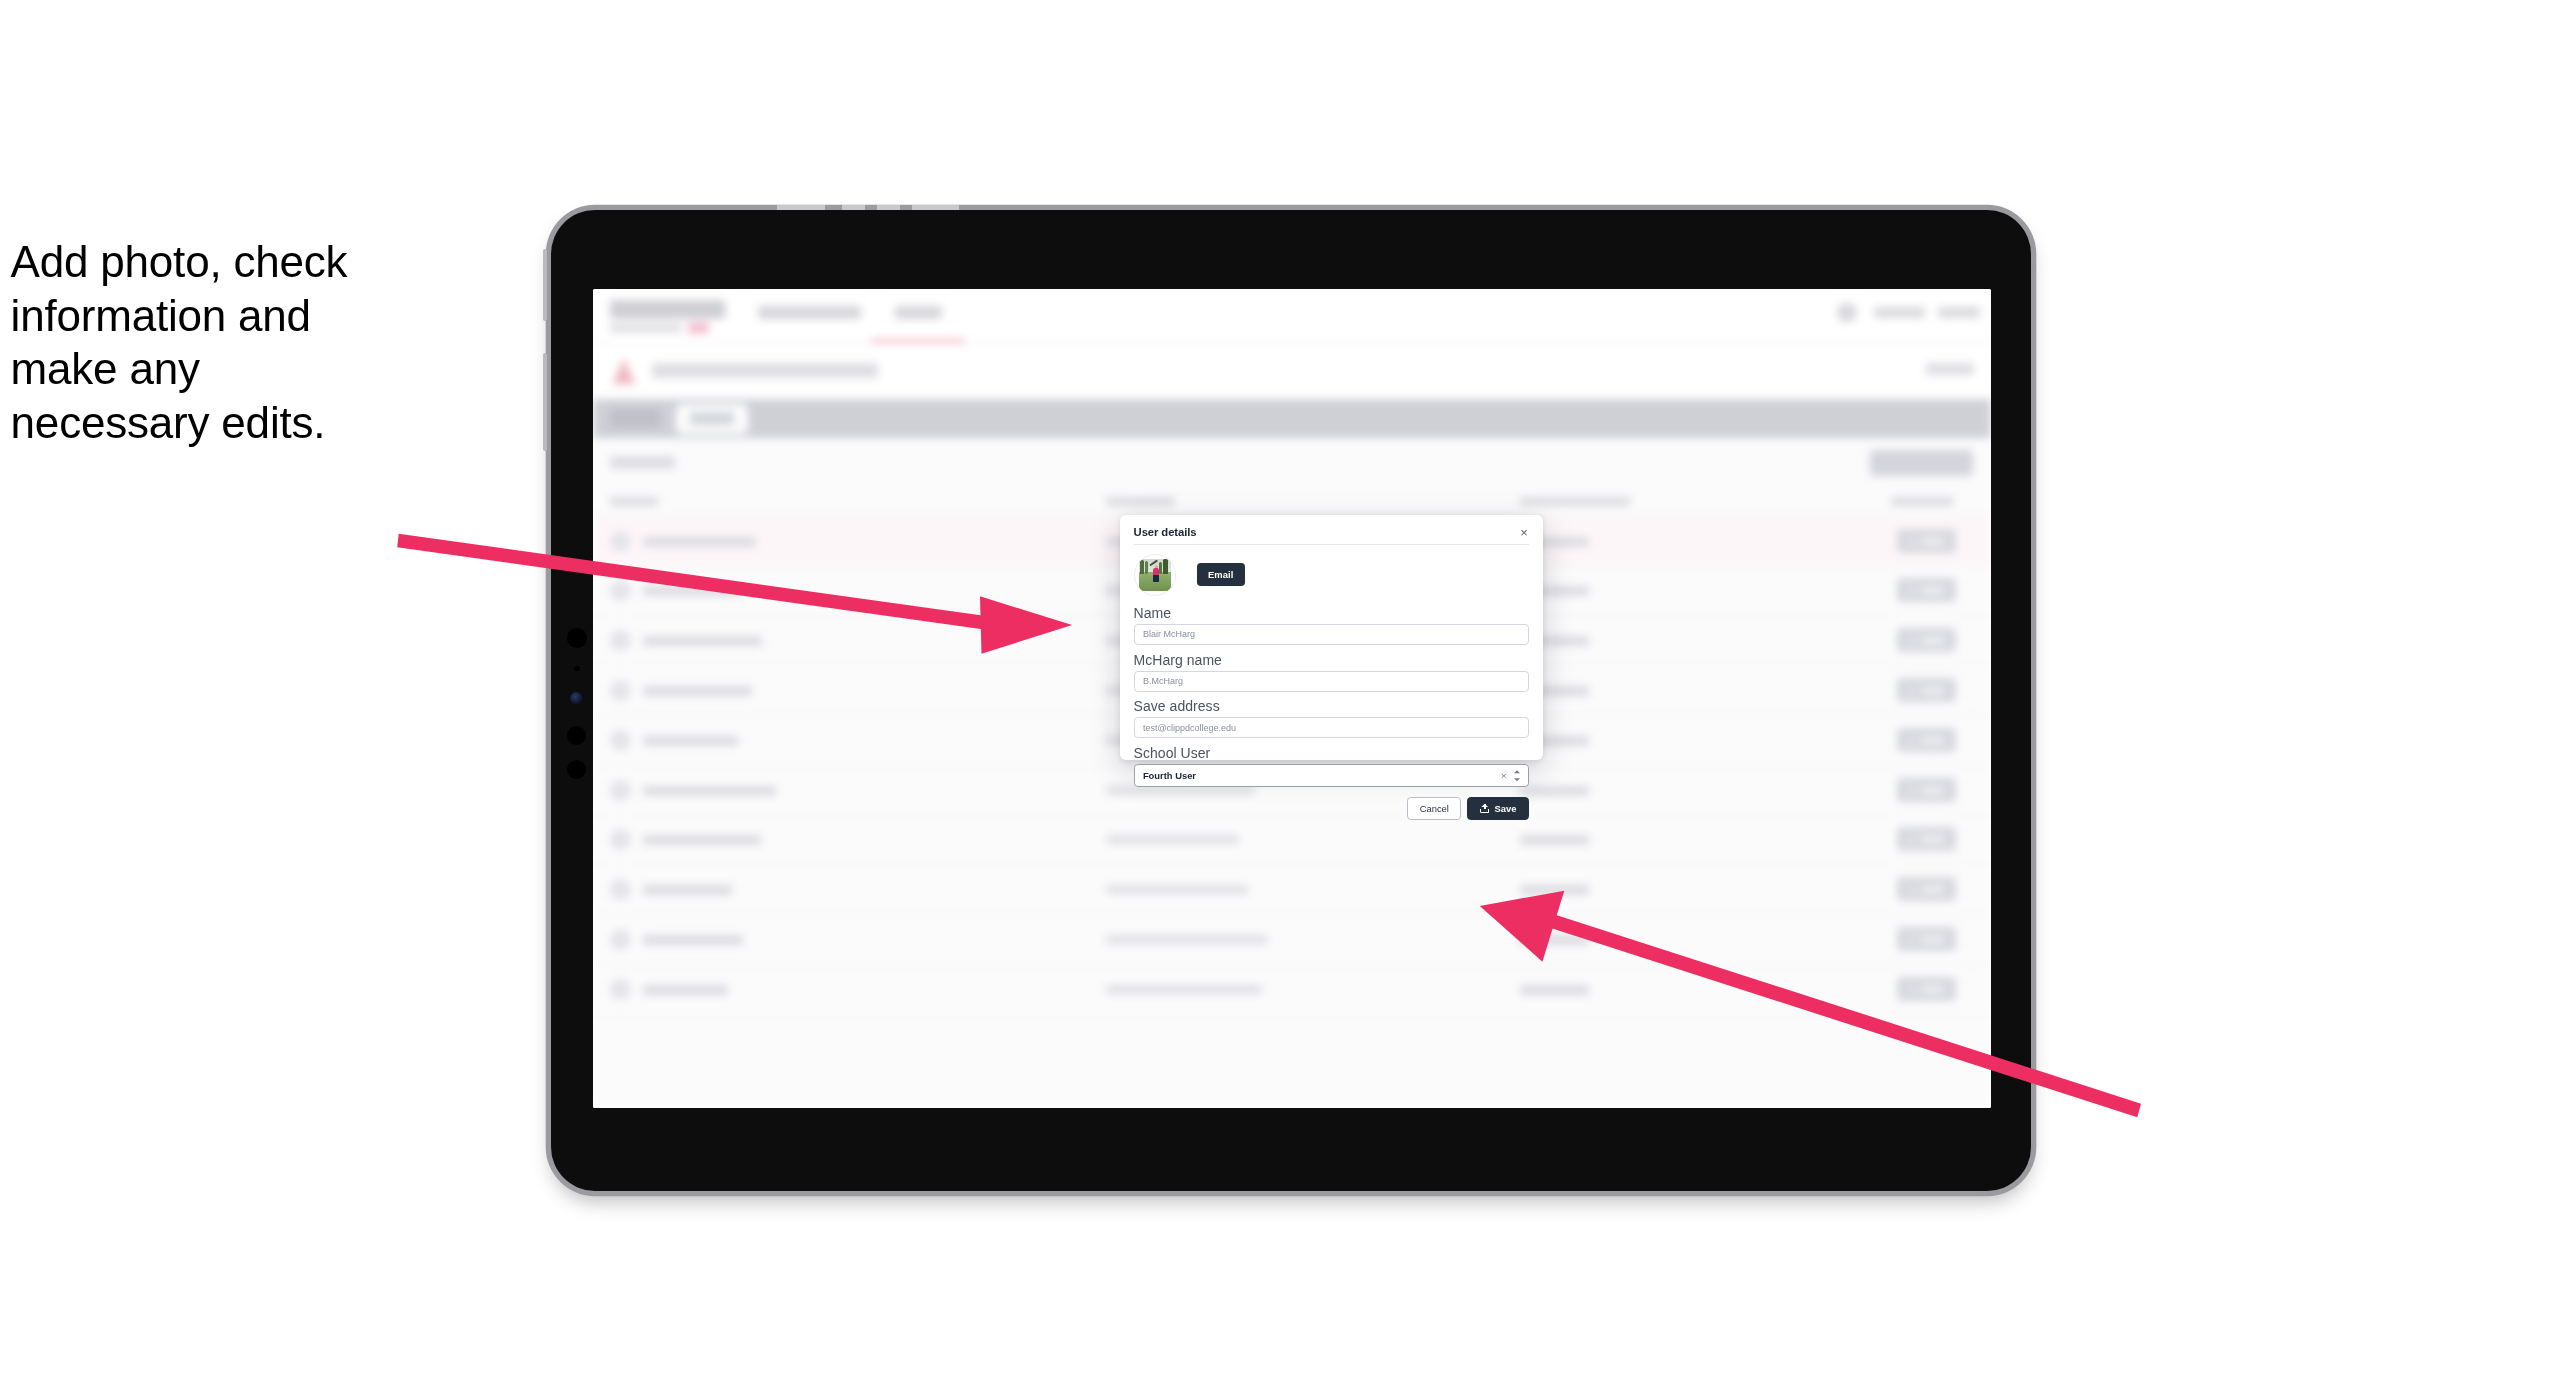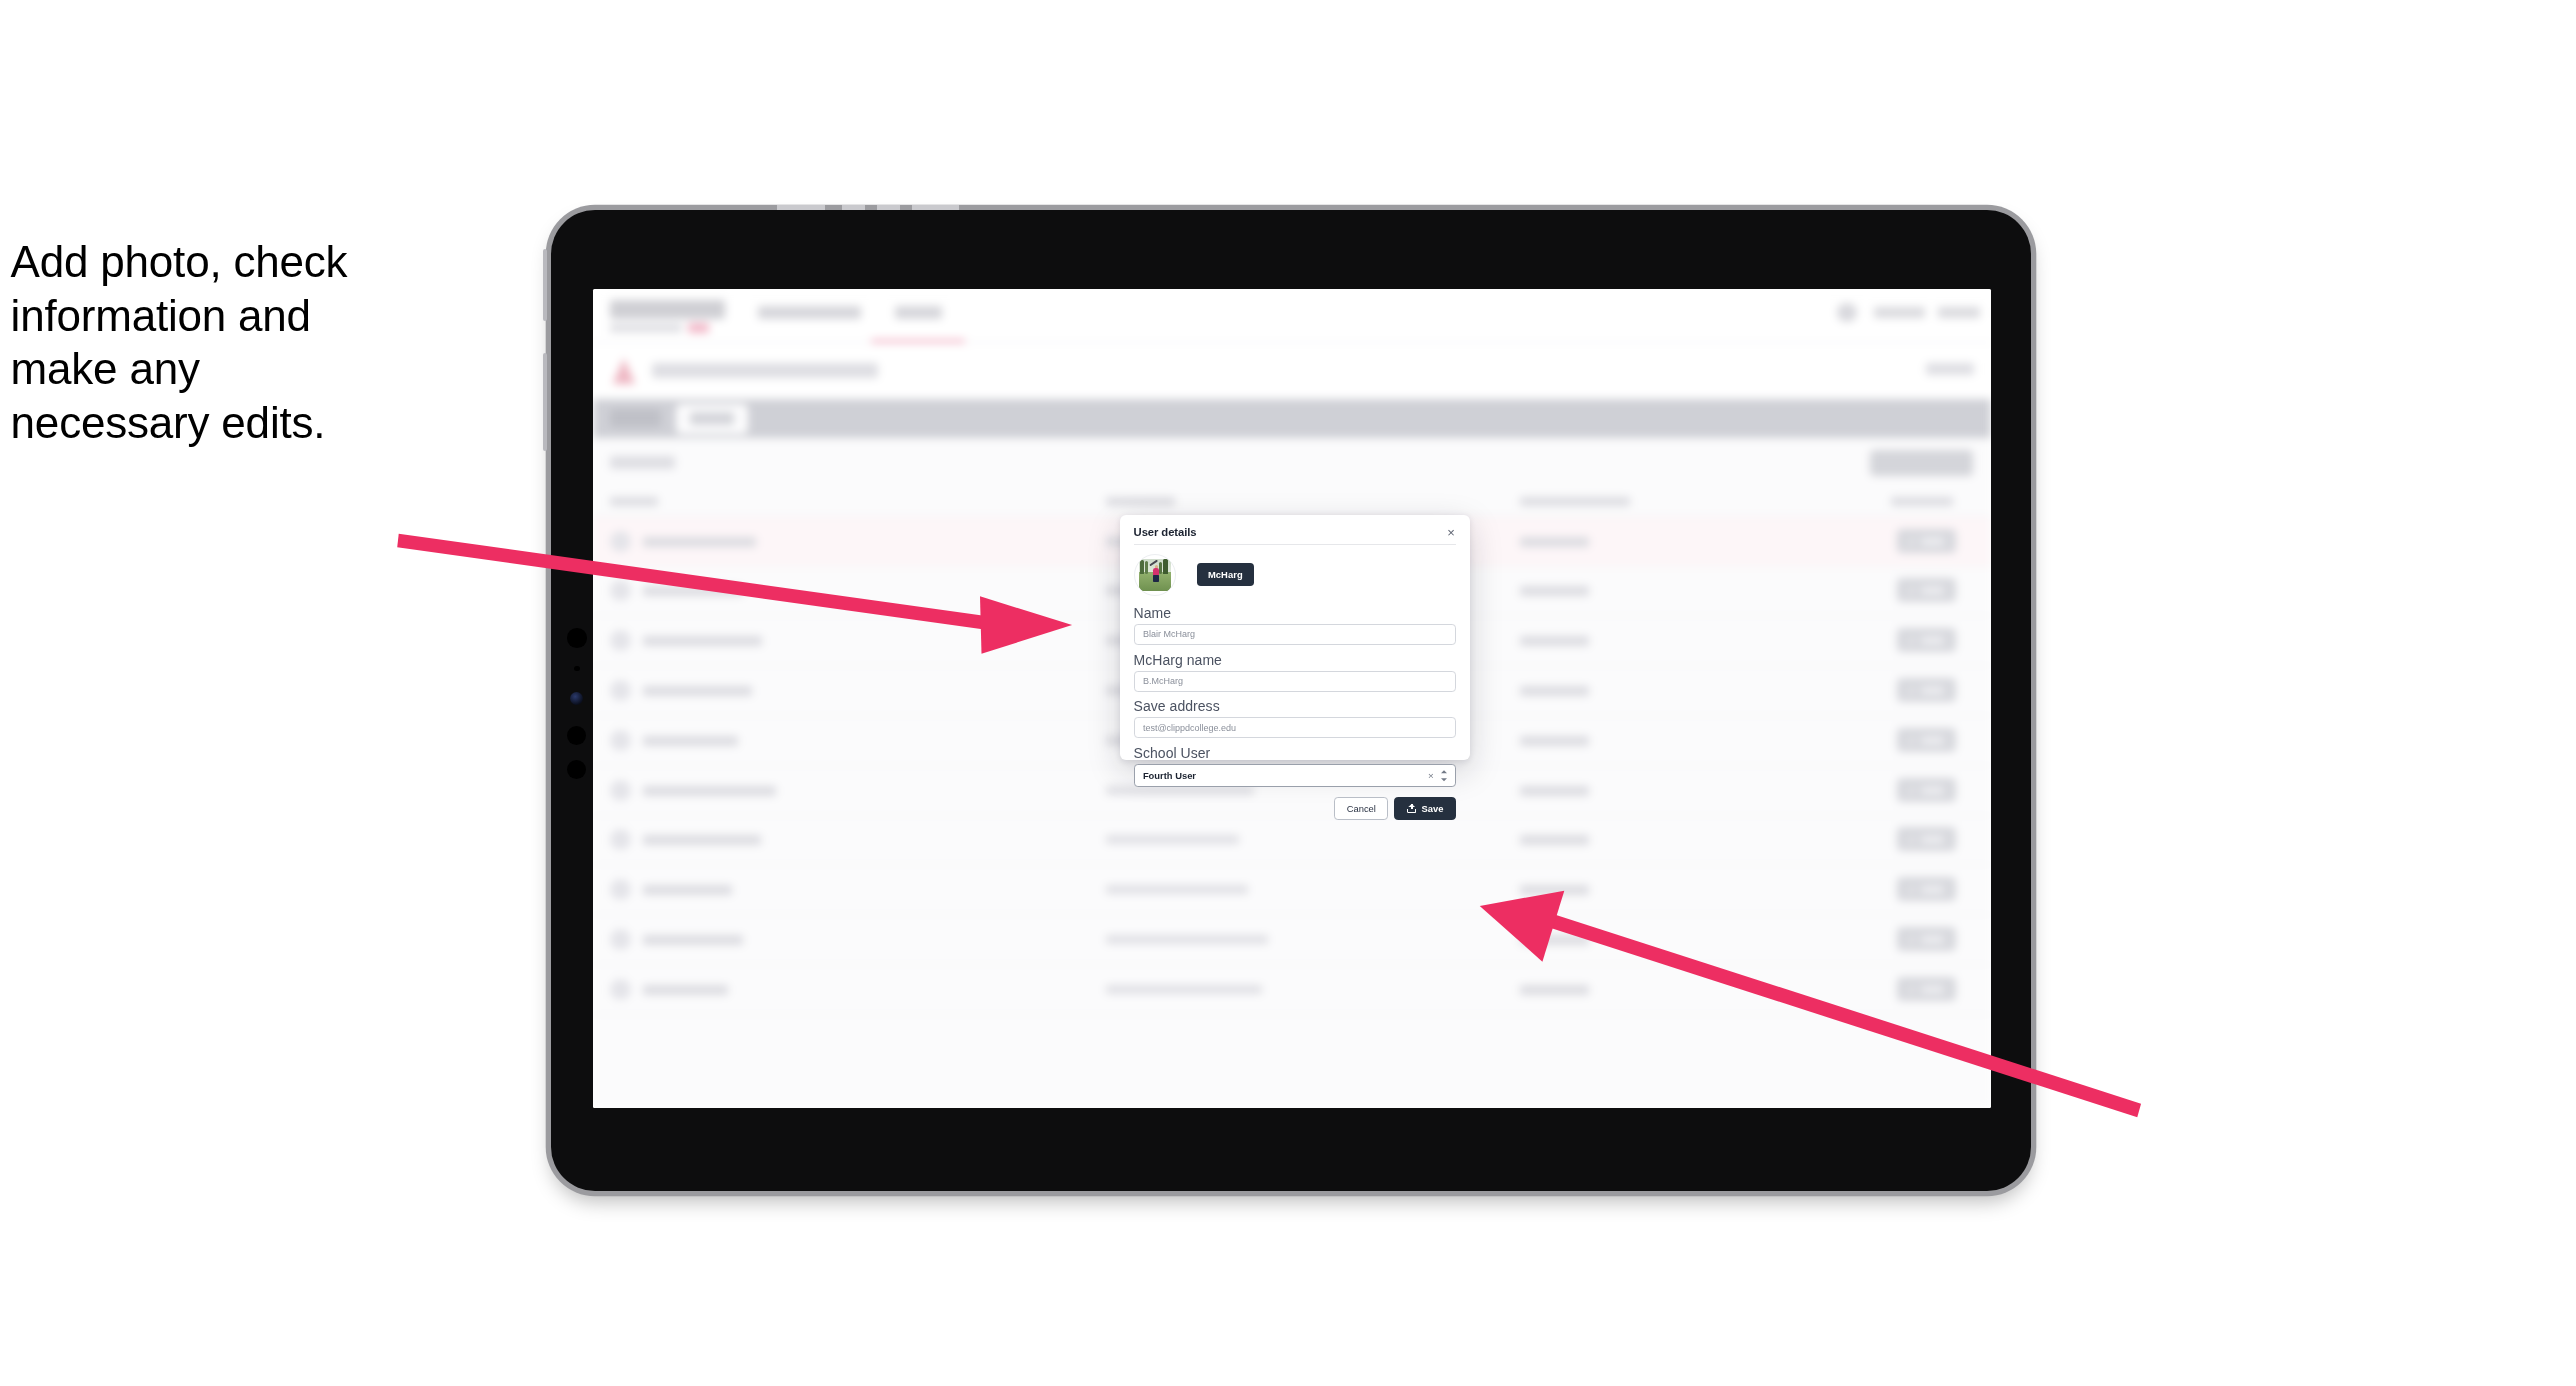--- a/index.html
+++ b/index.html
@@ -142,21 +142,21 @@
   .tr-bt::before { content:""; position:absolute; left:10.6px; top:8.3px; width:8.3px; height:8.3px;
                    background:#fafafb; clip-path: polygon(0 80%,70% 10%,90% 30%,20% 100%); }
   .tr-bt::after  { content:""; position:absolute; left:24px; top:9px; width:22.6px; height:6.8px;
                    background:#f1f1f4; border-radius:1.5px; }
   .tr-hl { background:#fdf6f8; }
 
   
   #modal {
     position: absolute;
     left: 527px; top: 226px;
-    width: 350px; height: 245px;
+    width: 423px; height: 245px;
     background: #ffffff;
     border-radius: 6px;
     box-shadow: 0 10.6px 33px rgba(20,24,40,0.18), 0 1.5px 6px rgba(20,24,40,0.10);
     padding: 10.6px 13.6px 9px 13.6px;
   }
   .modal-head {
     position: relative;
     border-bottom: 0.8px solid #e6e7ea;
     padding-bottom: 5.3px;
     display:flex; align-items:center; justify-content:space-between;
@@ -409,21 +409,21 @@
               <div class="gp-tree2"></div>
               <div class="gp-tree3"></div>
               <div class="gp-tree4"></div>
               <div class="gp-grass"></div>
               <div class="gp-club"></div>
               <div class="gp-head"></div>
               <div class="gp-torso"></div>
               <div class="gp-legs"></div>
             </div>
           </div>
-          <button class="upload-btn">McHarg</button>
+          <button class="upload-btn">Email</button>
         </div>
 
         <div id="modal-fields">
             <div class="field"><label class="field-label">Name</label><input class="field-input" type="text" value="Blair McHarg" style=""></div>
             <div class="field"><label class="field-label">McHarg name</label><input class="field-input" type="text" value="B.McHarg" style=""></div>
             <div class="field"><label class="field-label">Save address</label><input class="field-input" type="text" value="test@clippdcollege.edu" style=""></div>
           </div>
 
         <div class="field">
           <label class="field-label">School User</label>

